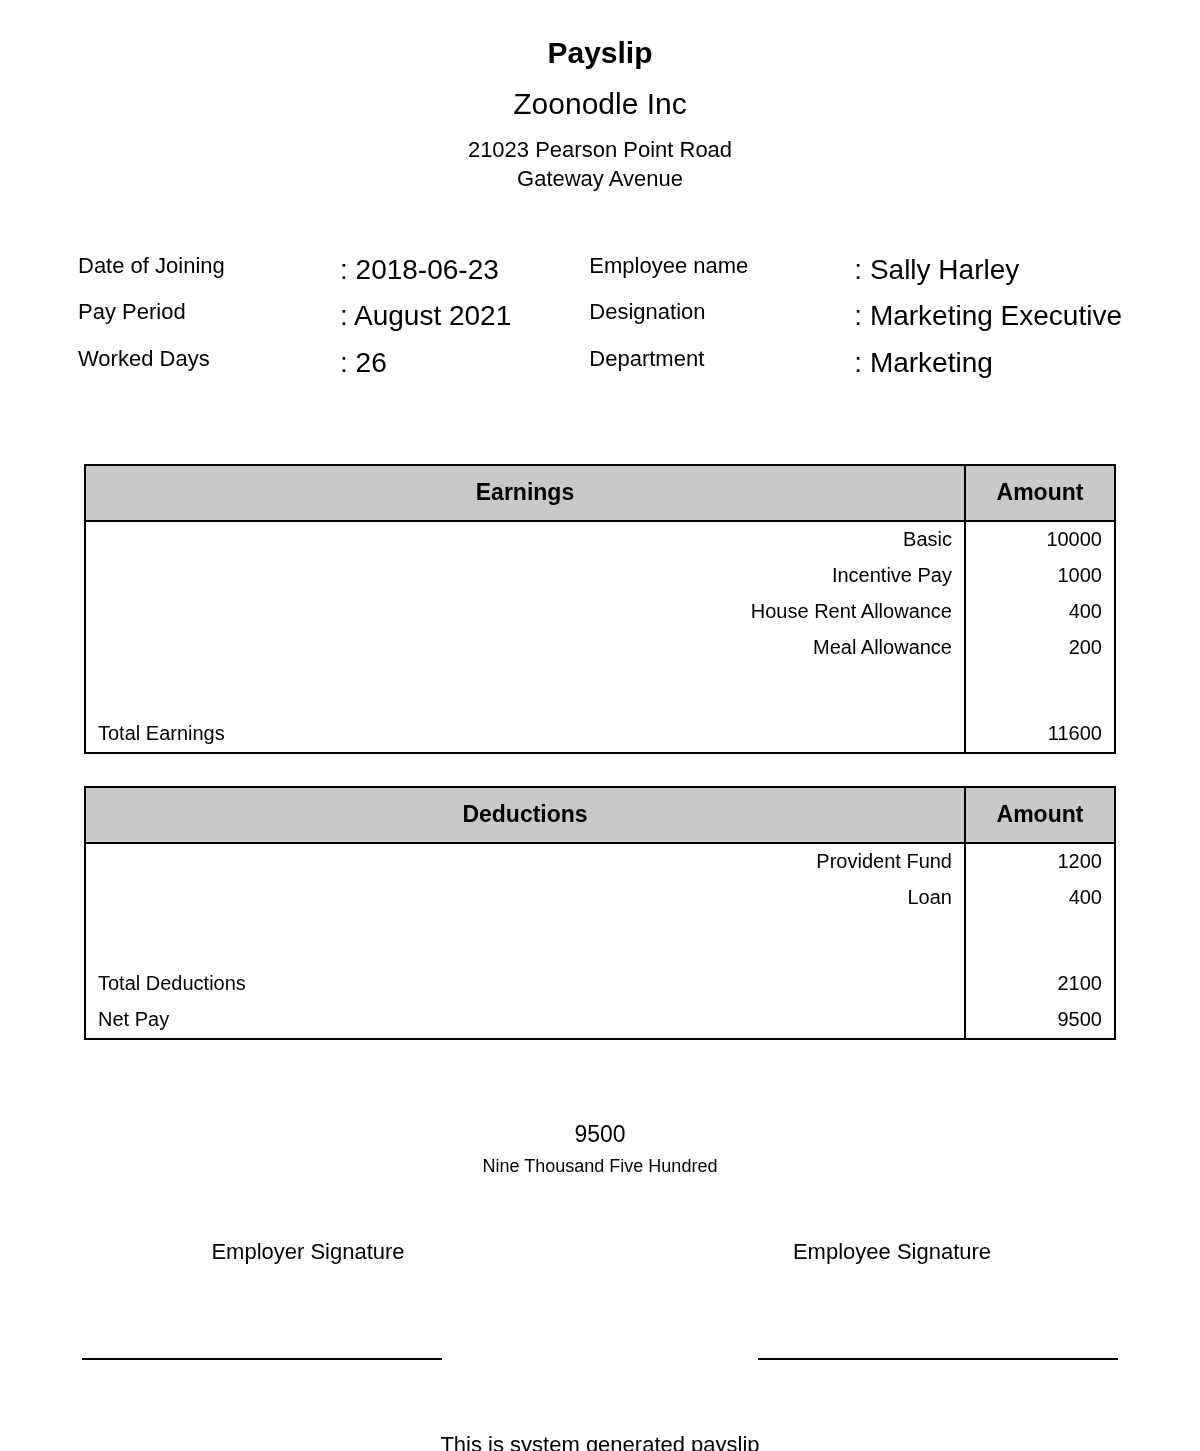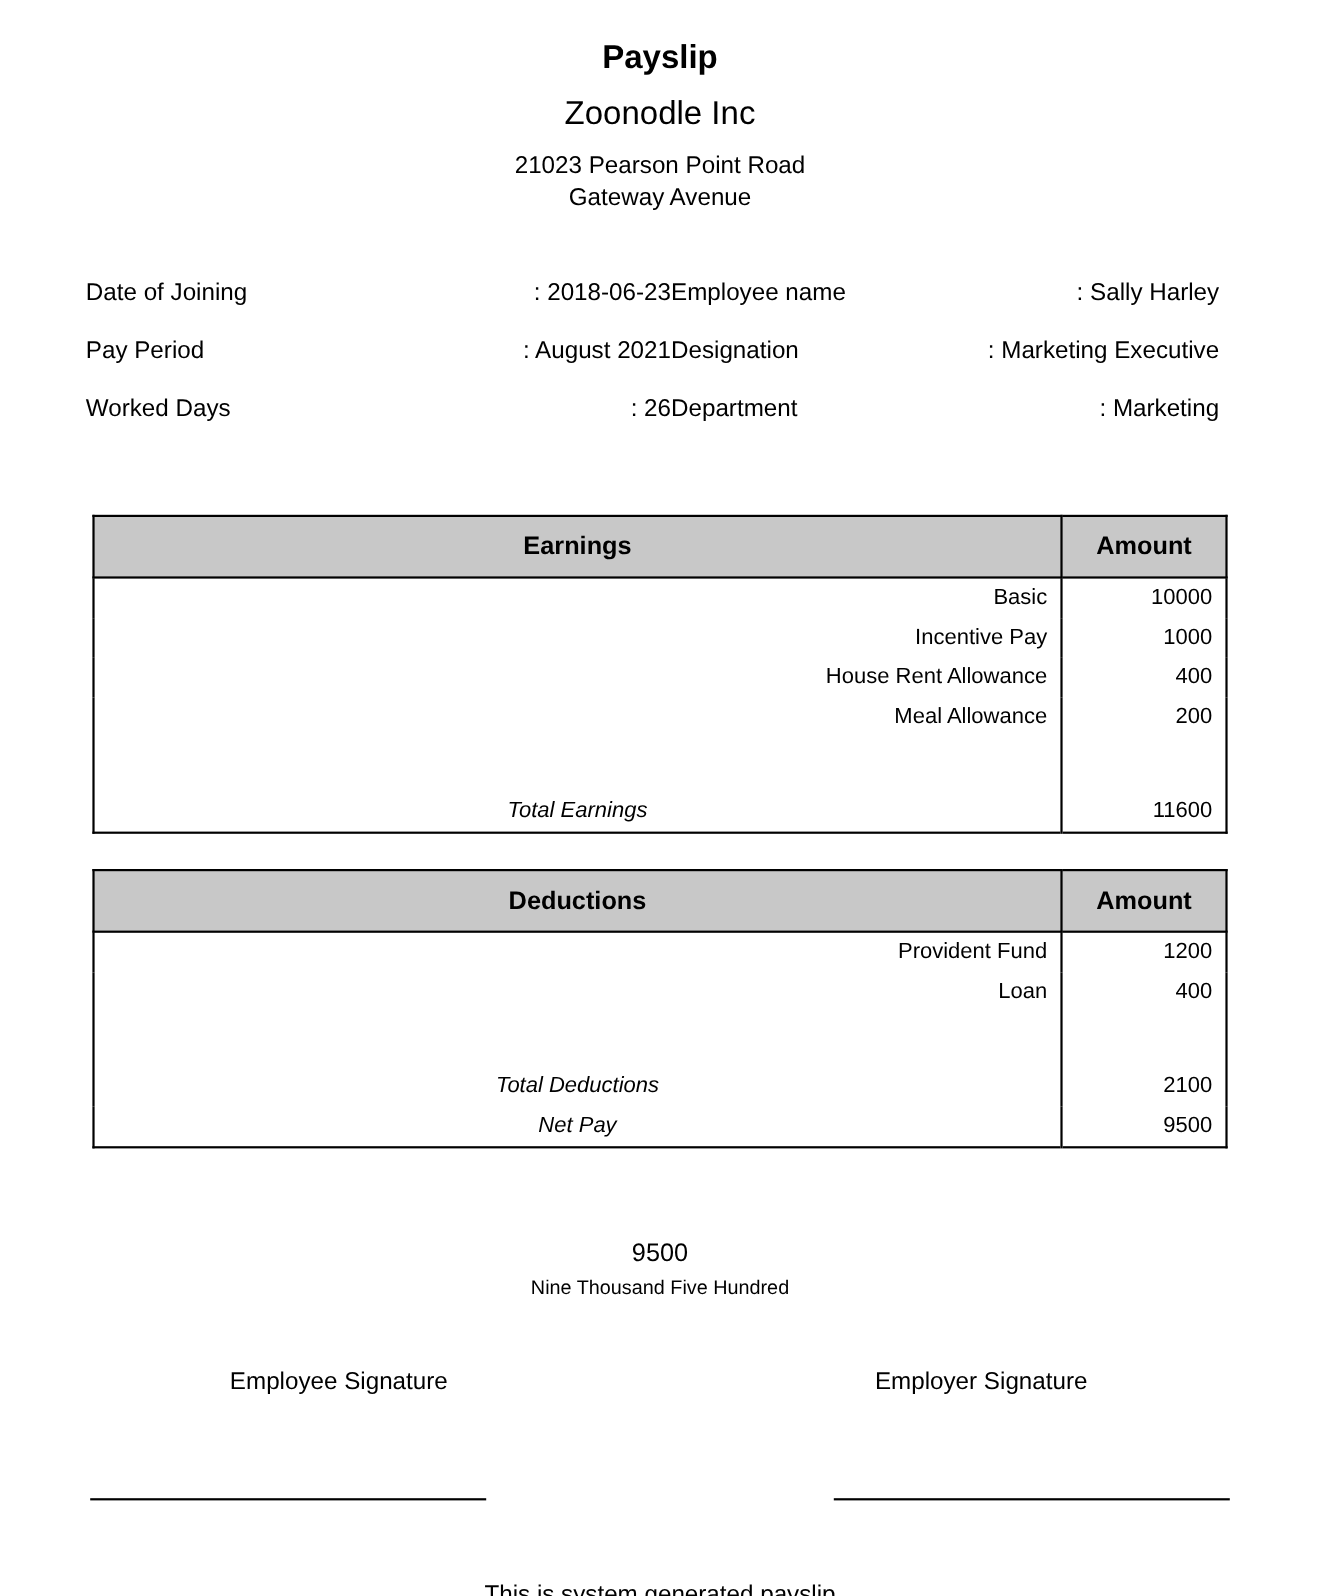--- a/index.html
+++ b/index.html
@@ -48,39 +48,37 @@
   .meta {
     margin-top: 58px;
     padding-left: 78px;
     padding-right: 78px;
     display: flex;
   }
   .meta-col {
     display: grid;
     grid-template-columns: auto auto;
     row-gap: 9px;
-    gap: 23px;
   }
   .meta-col.left {
     width: 532px;
     grid-template-columns: 262px auto;
   }
   .meta-col.right {
     grid-template-columns: 265px auto;
   }
   .meta-label {
     font-size: 22px;
     line-height: 1.35;
     white-space: nowrap;
   }
   .meta-value {
-    font-size: 22px;
+    font-size: 28px;
     line-height: 1.35;
     white-space: nowrap;
-    text-align: right;
   }
 
   
   .table-wrap {
     margin: 16px auto;
     width: 1032px;
   }
   table.pay {
     border-collapse: collapse;
     width: 1032px;
@@ -117,23 +115,22 @@
     border-right: 2px solid #000000;
   }
   table.pay td.amt {
     text-align: right;
     width: 128px;
   }
   table.pay tr.spacer td {
     height: 44px;
   }
   table.pay tr.total td.desc {
-    text-align: center;
+    text-align: left;
     font-size: 20px;
-    font-style: italic;
   }
   .earnings-table {
     margin-top: 82px;
   }
   .deductions-table {
     margin-top: 32px;
   }
 
   
   .netpay-block {
@@ -283,22 +280,22 @@
       </tbody>
     </table>
   </div>
 
   <div class="netpay-block">
     <div class="netpay-amount">9500</div>
     <div class="netpay-words">Nine Thousand Five Hundred</div>
   </div>
 
   <div class="signatures">
+    <div class="sig-label">Employer Signature</div>
     <div class="sig-label">Employee Signature</div>
-    <div class="sig-label">Employer Signature</div>
   </div>
   <div class="sig-lines">
     <div class="sig-line"></div>
     <div class="sig-line"></div>
   </div>
 
   <div class="footer">This is system generated payslip</div>
 
 </div>
 

